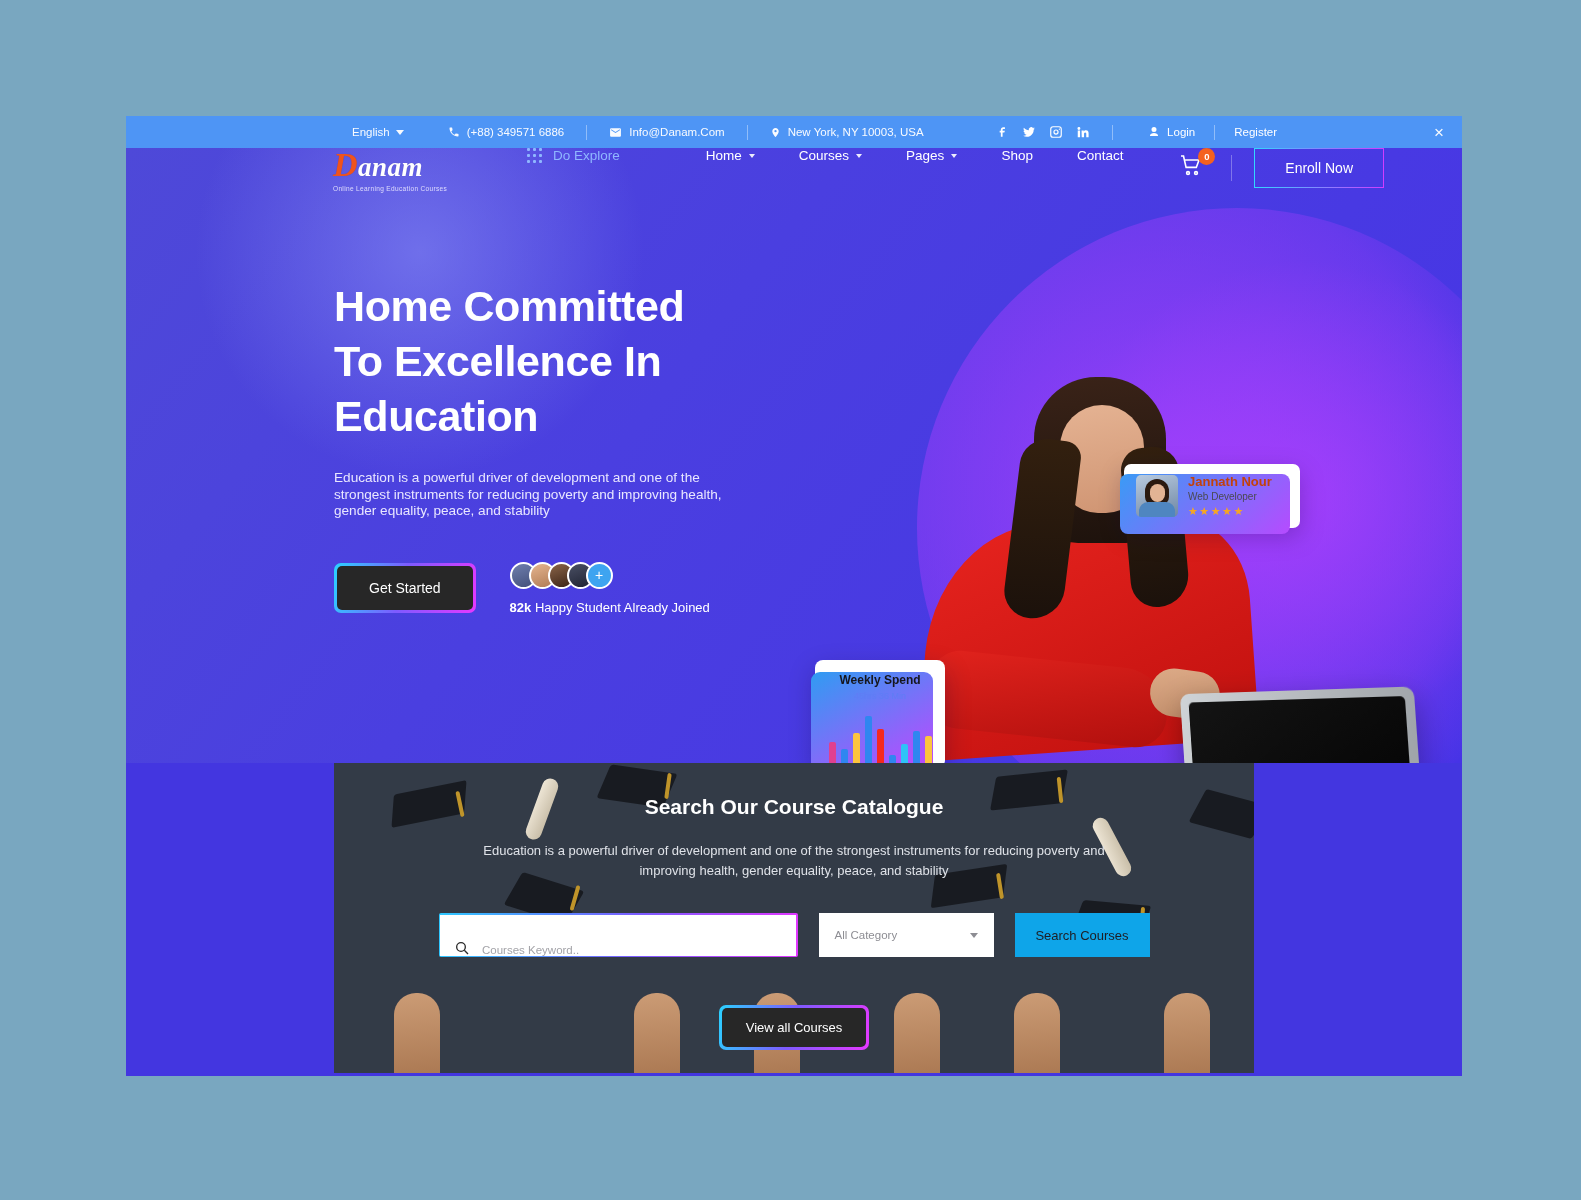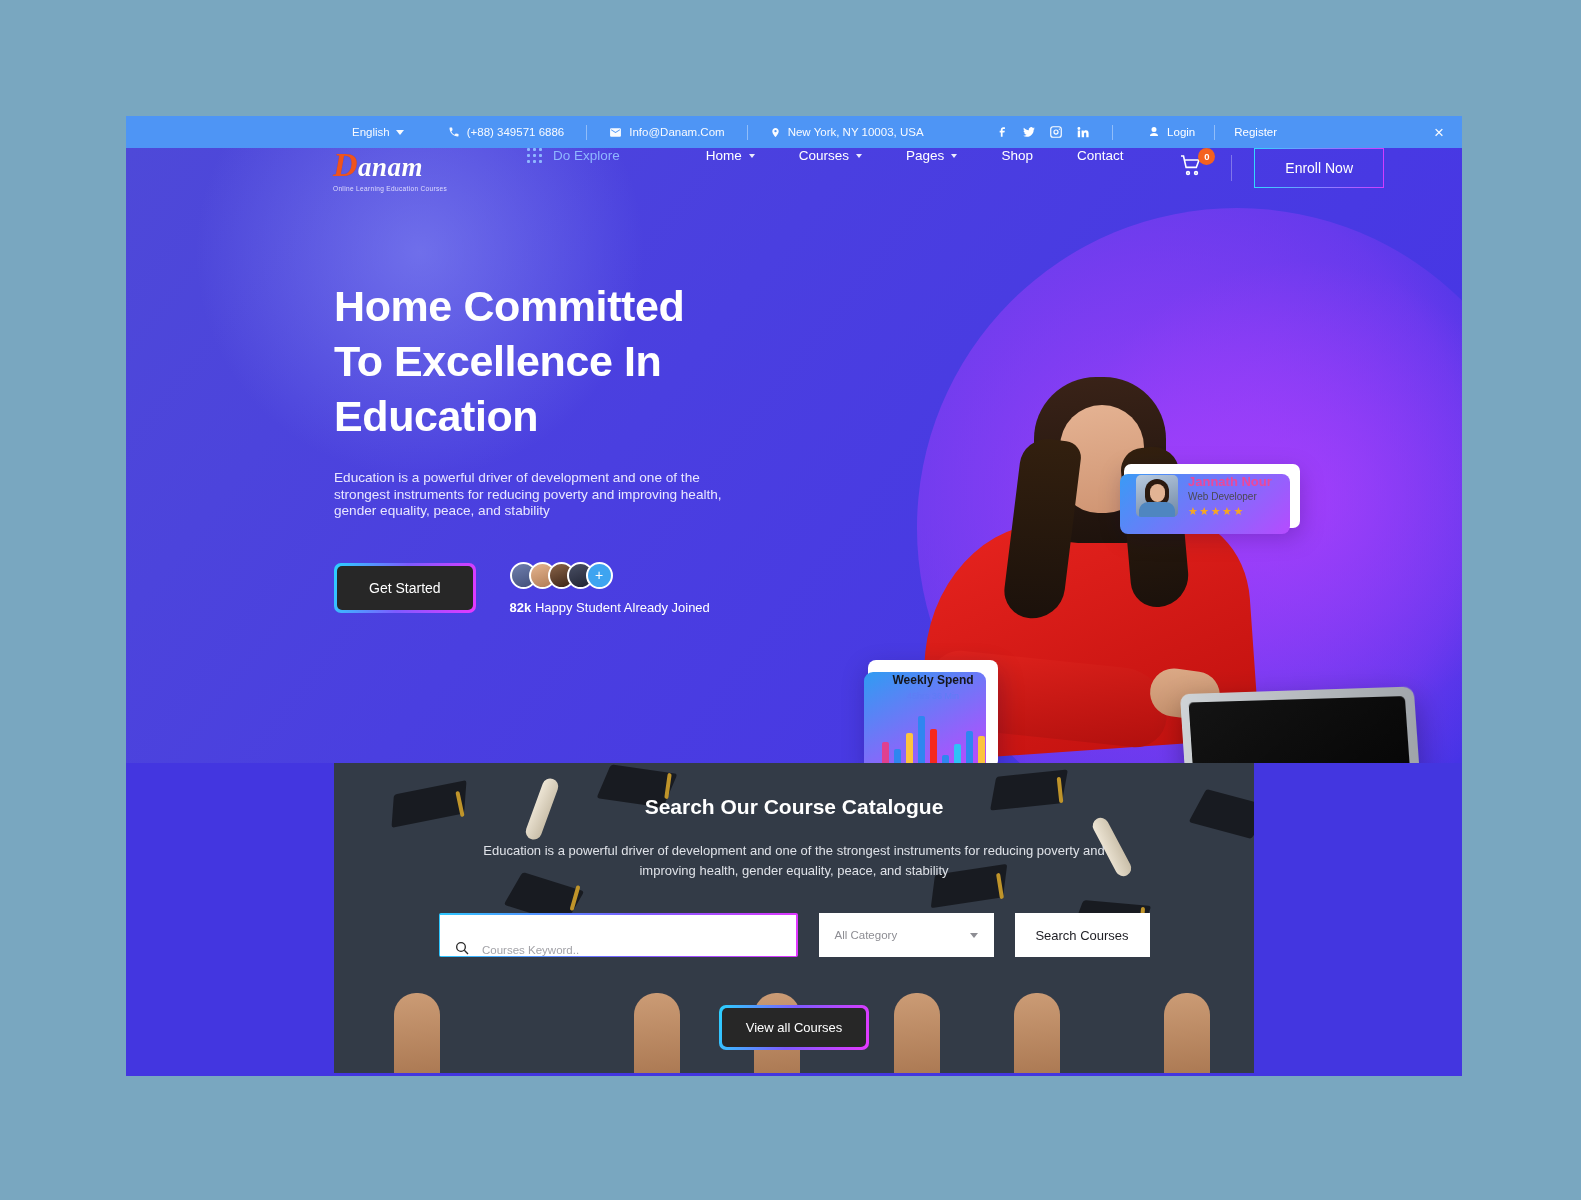--- a/index.html
+++ b/index.html
@@ -279,26 +279,26 @@
     background: linear-gradient(135deg,#3a9bf5,#b64bff);
     border-radius: 8px; z-index:-1;
   }
   .cp-avatar {
     width: 42px; height: 42px; border-radius: 5px; overflow:hidden;
     background: linear-gradient(160deg,#b9cbe0,#6f87a3); position:relative; flex:0 0 auto;
   }
   .cp-avatar .ah { position:absolute; left:9px; top:4px; width:24px; height:26px; background:#2b1a10; border-radius:12px 12px 8px 8px; }
   .cp-avatar .af { position:absolute; left:14px; top:9px; width:15px; height:18px; background:#e2b494; border-radius:8px; }
   .cp-avatar .ab { position:absolute; left:3px; top:27px; width:36px; height:16px; background:#4f86c0; border-radius:9px 9px 0 0; }
-  .cp-name { font-size: 13px; font-weight: bold; color: #ec4899; }
+  .cp-name { font-size: 13px; font-weight: bold; color: #c2410c; }
   .cp-role { font-size: 10px; color: #4a4a52; margin-top: 2px; }
   .cp-stars { color: #f5a623; font-size: 11px; letter-spacing: 1.5px; margin-top: 3px; }
 
   .card-chart {
-    position: absolute; left: 742px; top: 450px;
+    position: absolute; left: 689px; top: 450px;
     width: 130px; background: #fff; border-radius: 8px;
     padding: 13px 12px 0 12px; z-index: 21;
     box-shadow: 0 10px 26px rgba(20,0,60,.3);
   }
   .card-chart::before {
     content:""; position:absolute; left:-4px; top:12px; bottom:-5px; right:12px;
     background: linear-gradient(150deg,#2f9cf2,#c544ff);
     border-radius: 9px; z-index:-1;
   }
   .cc-title { font-size: 12px; font-weight: bold; color: #16161c; text-align:center; }
@@ -358,21 +358,21 @@
     font-family: "Liberation Sans", sans-serif; color: #333;
   }
   .inp-box input::placeholder { color:#a3a3a8; }
   .sel-box {
     width: 175px; height: 44px; background: #fff;
     display:flex; align-items:center; justify-content:space-between;
     padding: 0 16px; font-size: 11.5px; color:#8d8d93; cursor:pointer;
   }
   .sel-box .chev { border-top-color:#8d8d93; border-left-width:4px; border-right-width:4px; border-top-width:5px; }
   .search-btn {
-    width: 135px; height: 44px; background:#ffffff; border:none;
+    width: 135px; height: 44px; background:#0ea5e9; border:none;
     font-size: 13px; color:#1e1e24; cursor:pointer;
     font-family: "Liberation Sans", sans-serif;
   }
   .viewall-wrap { display:flex; justify-content:center; margin-top: 48px; }
   .btn-viewall {
     background: #272727; color:#fff; border:none; cursor:pointer;
     font-size: 13px; padding: 12px 24px; border-radius: 5px;
     white-space: nowrap;
   }
 </style>

